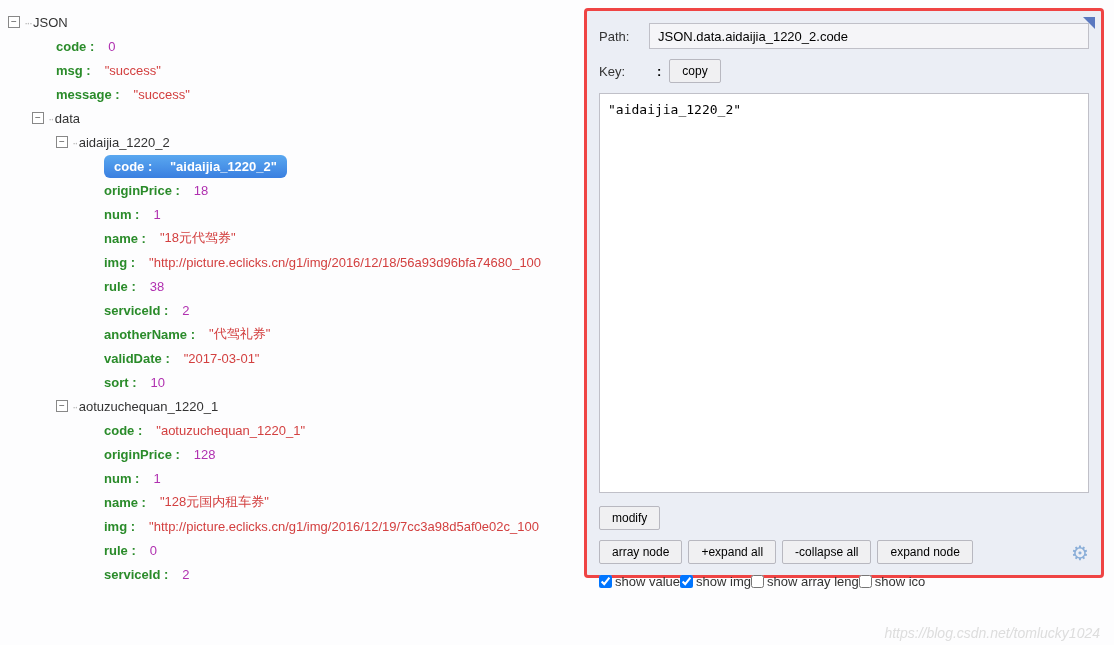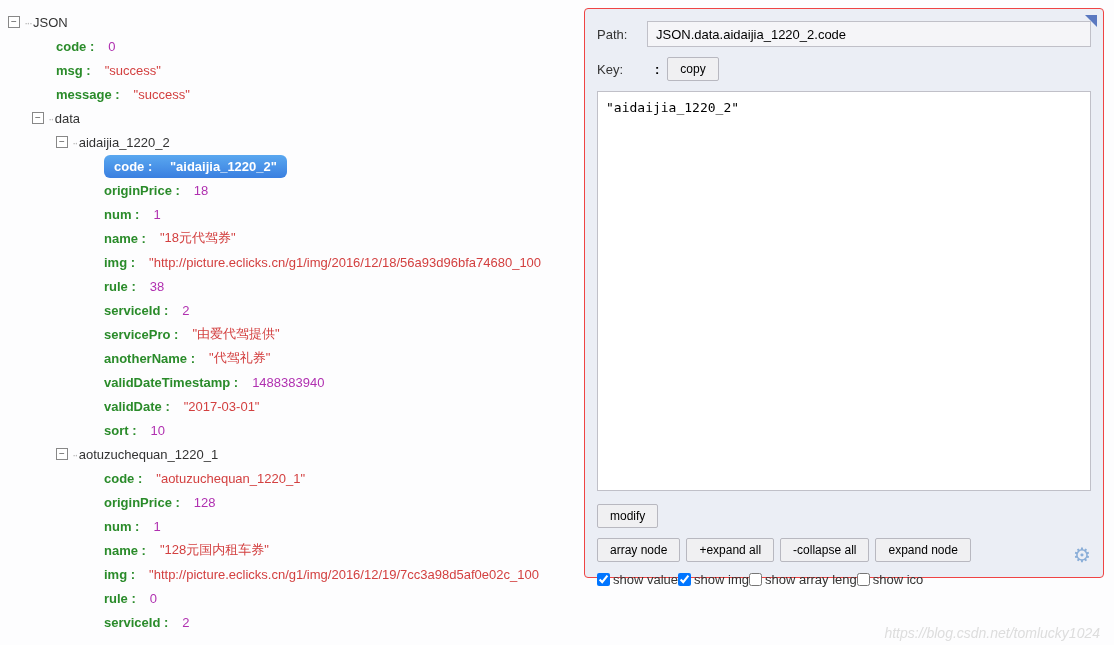--- a/index.html
+++ b/index.html
@@ -63,21 +63,21 @@
 }
 .selected .key, .selected .colon { color: #fff; }
 .selected .val-str-sel { color: #fff; font-weight: bold; margin-left: 14px; }
 
 .right-panel {
   position: absolute;
   right: 10px; top: 8px;
   width: 520px;
   height: 570px;
   background: #ebeef5;
-  border: 1px solid #ef4444;
+  border: 3px solid #ef4444;
   border-radius: 4px;
   padding: 12px;
 }
 .corner-tri {
   position: absolute;
   top: 6px; right: 6px;
   width: 0; height: 0;
   border-left: 12px solid transparent;
   border-top: 12px solid #5a78c0;
 }
@@ -212,32 +212,22 @@
       <span class="key">rule :</span>
       <span class="val-num">38</span>
     </div>
   <div class="tree-row">
       <span class="indent i4"></span>
       <span class="key">serviceId :</span>
       <span class="val-num">2</span>
     </div>
   <div class="tree-row">
       <span class="indent i4"></span>
-      <span class="key">servicePro :</span>
-      <span class="val-str">"由爱代驾提供"</span>
-    </div>
-  <div class="tree-row">
-      <span class="indent i4"></span>
       <span class="key">anotherName :</span>
       <span class="val-str">"代驾礼券"</span>
-    </div>
-  <div class="tree-row">
-      <span class="indent i4"></span>
-      <span class="key">validDateTimestamp :</span>
-      <span class="val-num">1488383940</span>
     </div>
   <div class="tree-row">
       <span class="indent i4"></span>
       <span class="key">validDate :</span>
       <span class="val-str">"2017-03-01"</span>
     </div>
   <div class="tree-row">
       <span class="indent i4"></span>
       <span class="key">sort :</span>
       <span class="val-num">10</span>

